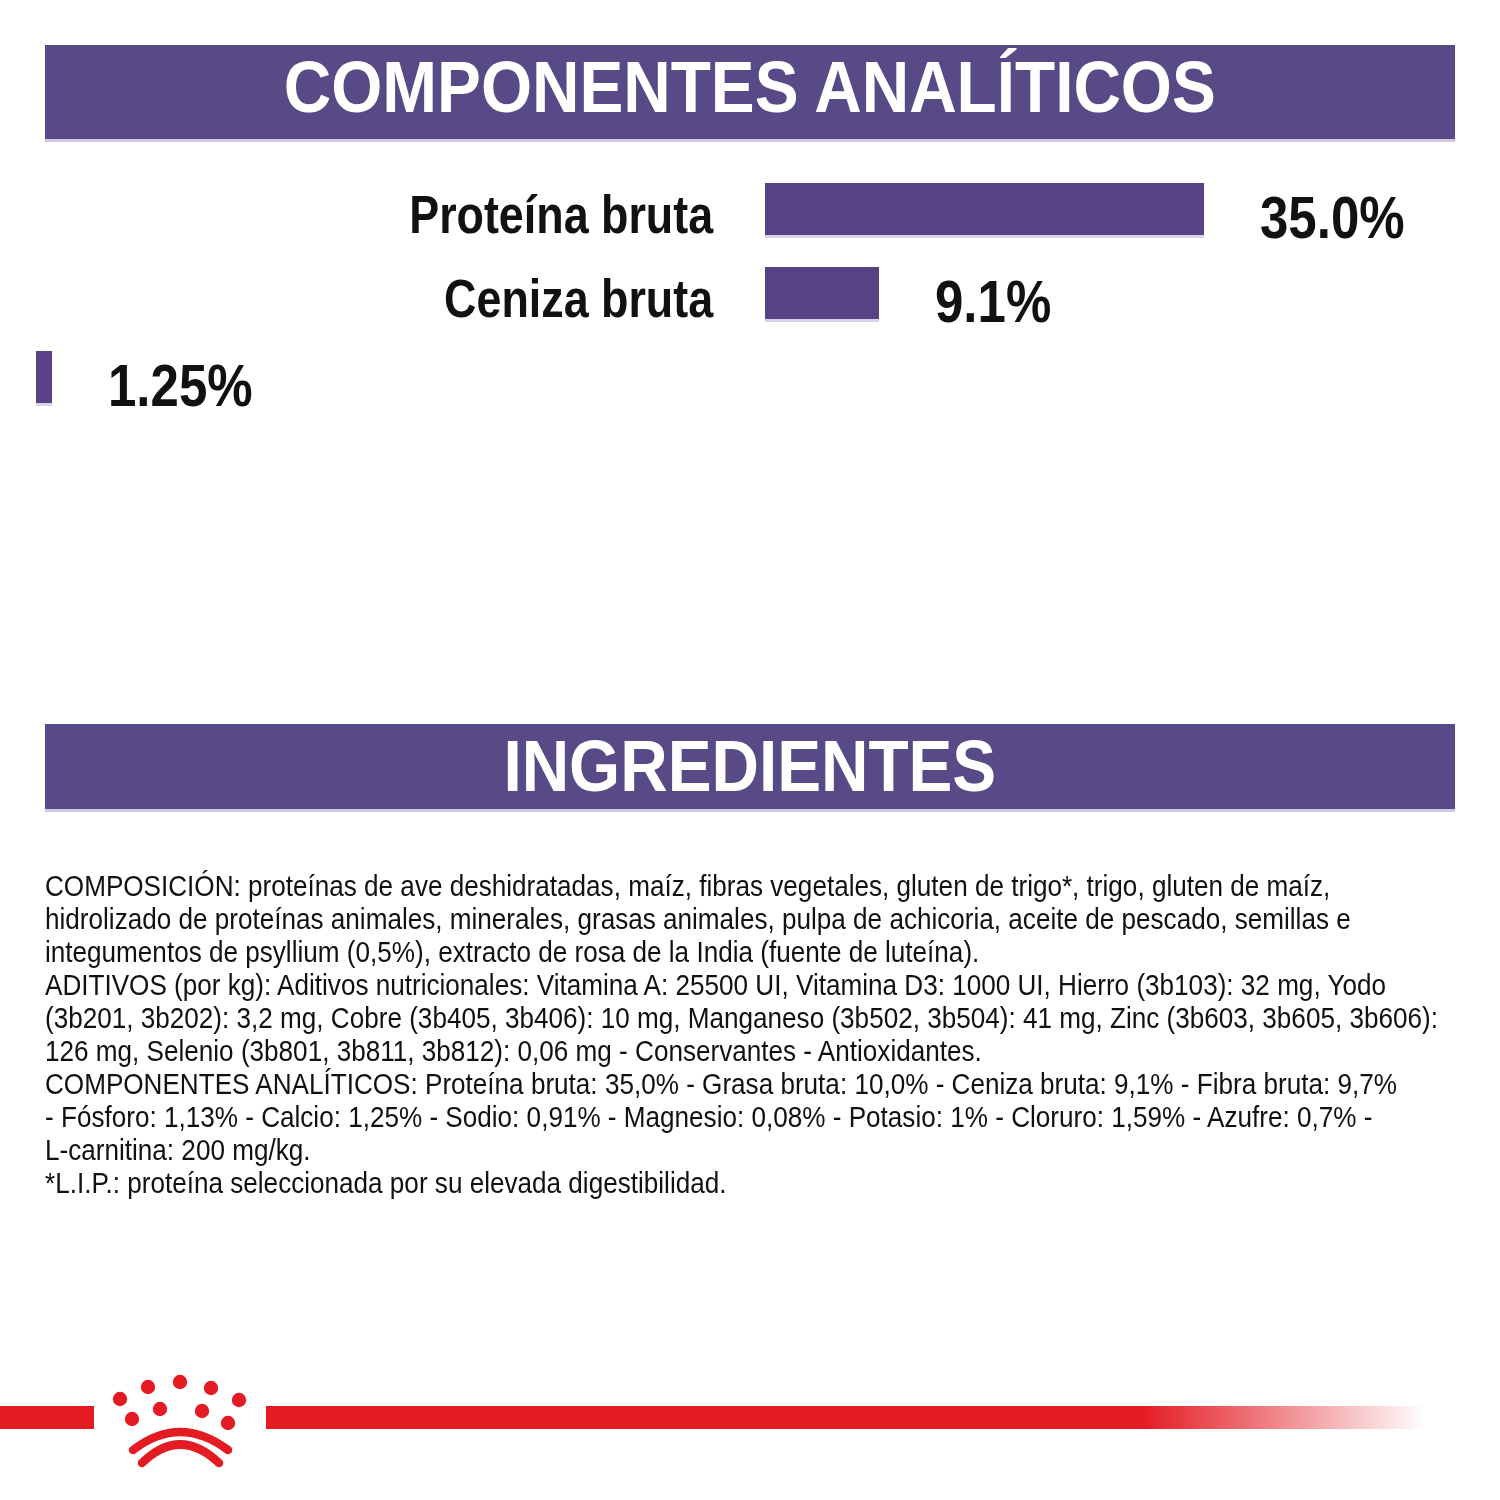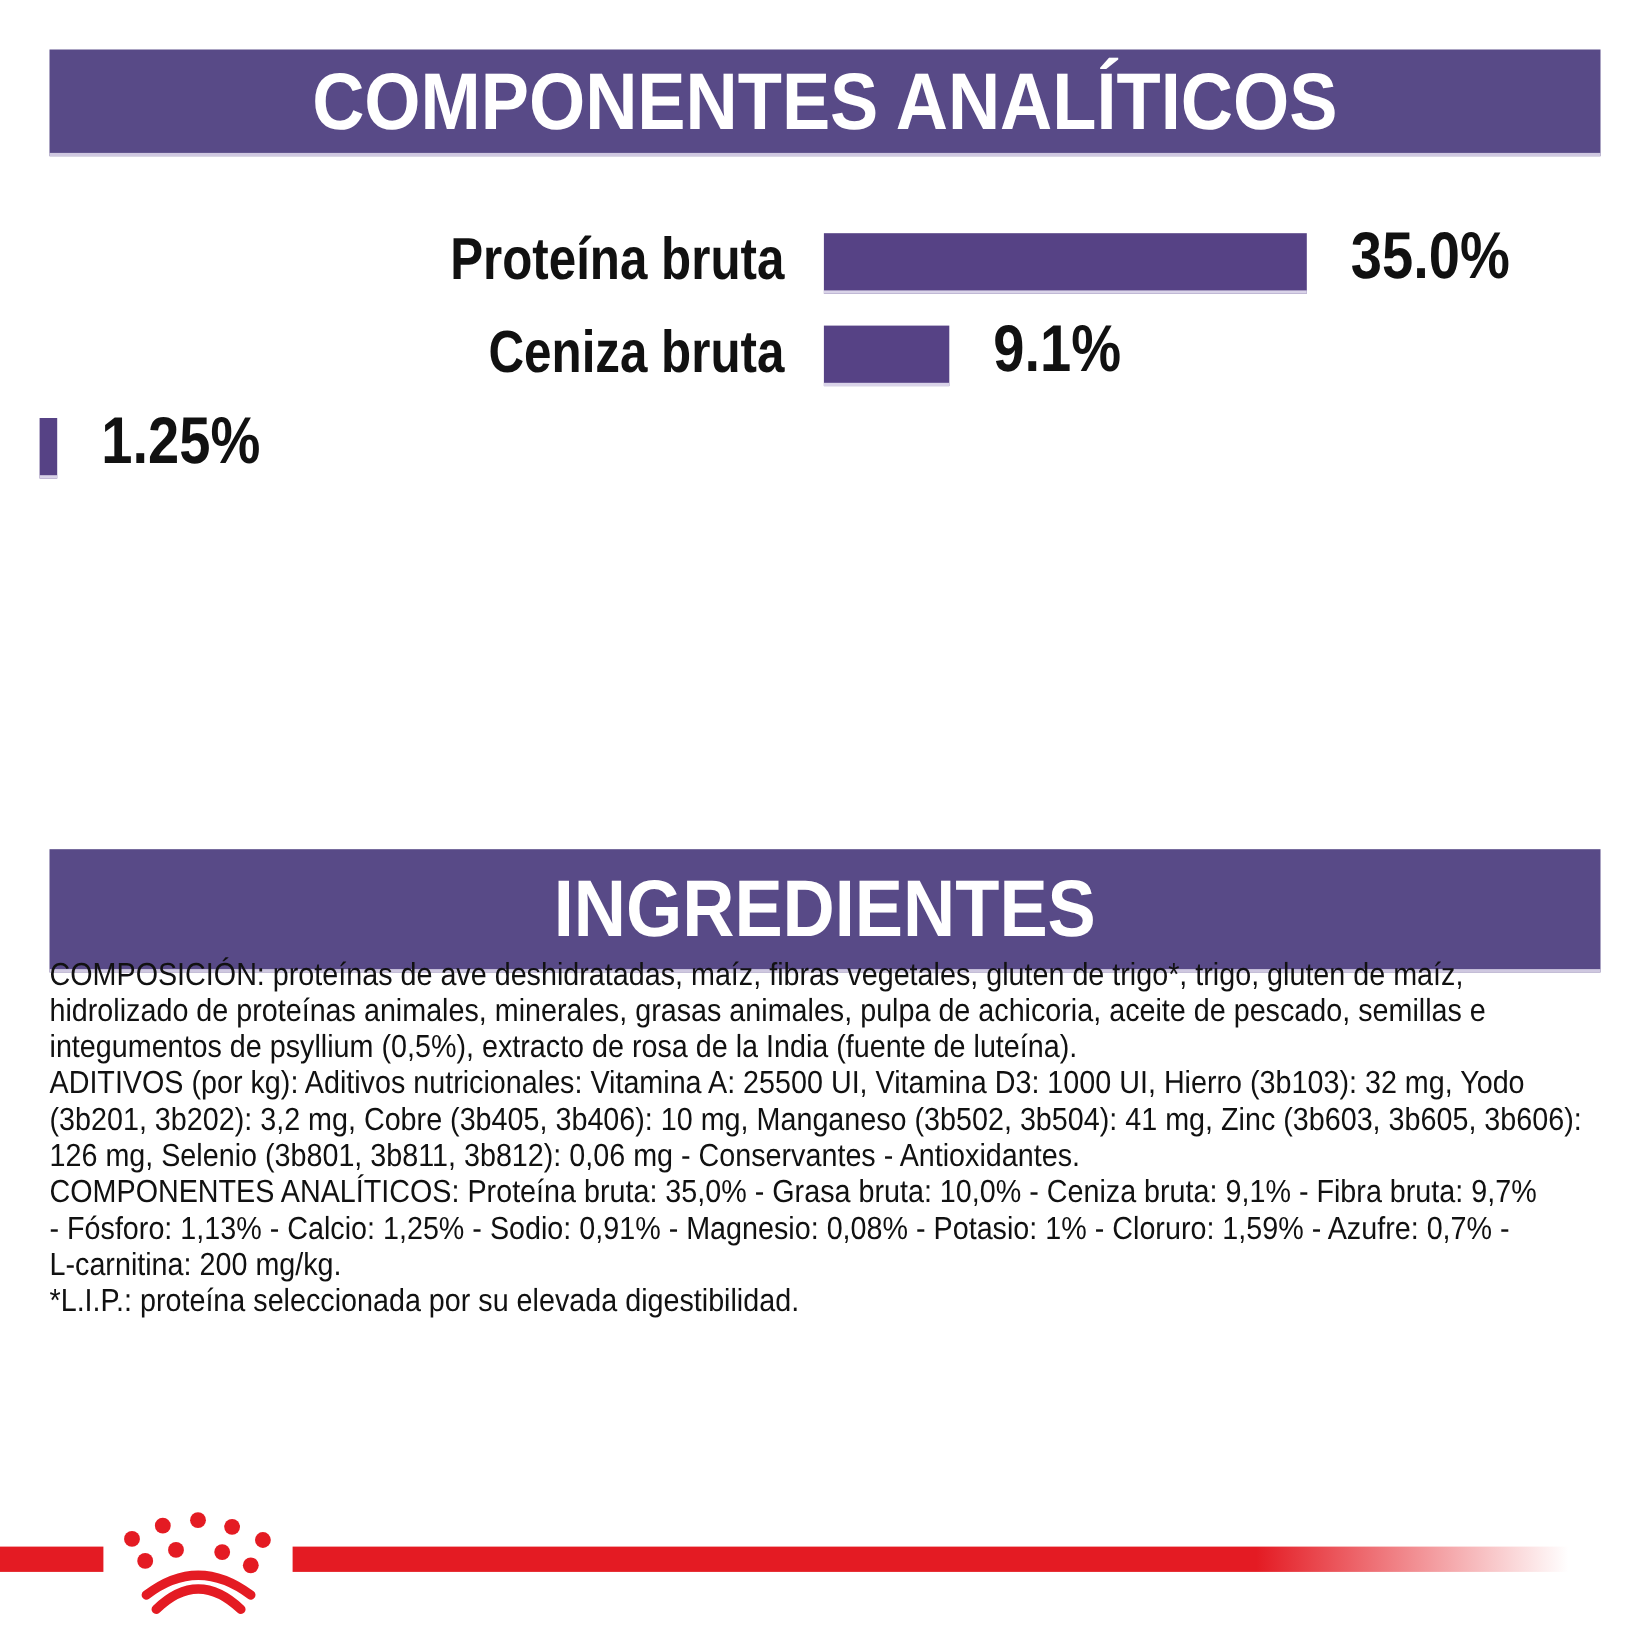--- a/index.html
+++ b/index.html
@@ -3,35 +3,35 @@
 <meta charset="utf-8">
 <style>
   html,body{margin:0;padding:0;}
   body{
     width:1500px;height:1500px;position:relative;background:#ffffff;
     font-family:"Liberation Sans", sans-serif;overflow:hidden;
   }
   .banner{
     position:absolute;left:45px;width:1410px;
     background:#584a87;color:#ffffff;
-    display:flex;align-items:center;justify-content:center;
+    display:flex;align-items:flex-start;justify-content:center;
     border-bottom:3px solid #cfc8e0;box-sizing:border-box;
   }
   .banner-top{top:45px;height:97px;}
-  .banner-ing{top:772px;height:112px;}
+  .banner-ing{top:724px;height:88px;}
   .banner .banner-text{
     font-size:73px;font-weight:bold;letter-spacing:0px;white-space:nowrap;
     transform:scaleX(0.90);transform-origin:center center;
   }
   .chart{
     position:absolute;left:0;top:183px;width:1500px;
     display:flex;flex-direction:column;
   }
   .chart-row{
-    height:84px;display:flex;align-items:flex-end;
+    height:84px;display:flex;align-items:flex-start;gap:16px;
   }
   .chart-label{
     width:713px;text-align:right;flex:0 0 713px;
     font-size:54px;font-weight:bold;color:#111111;white-space:nowrap;
   }
   .chart-label > span{
     display:inline-block;transform:scaleX(0.83);transform-origin:right center;
   }
   .chart-bar{
     margin-left:36px;height:55px;background:#564285;

